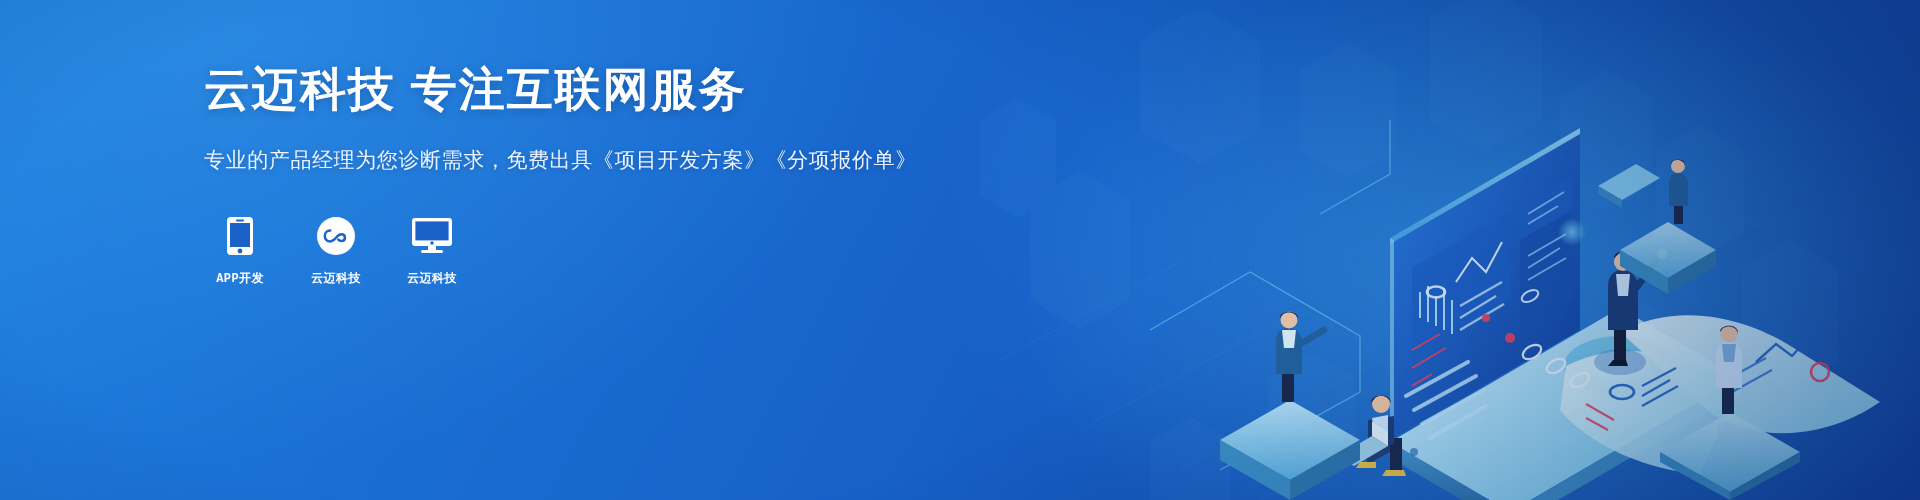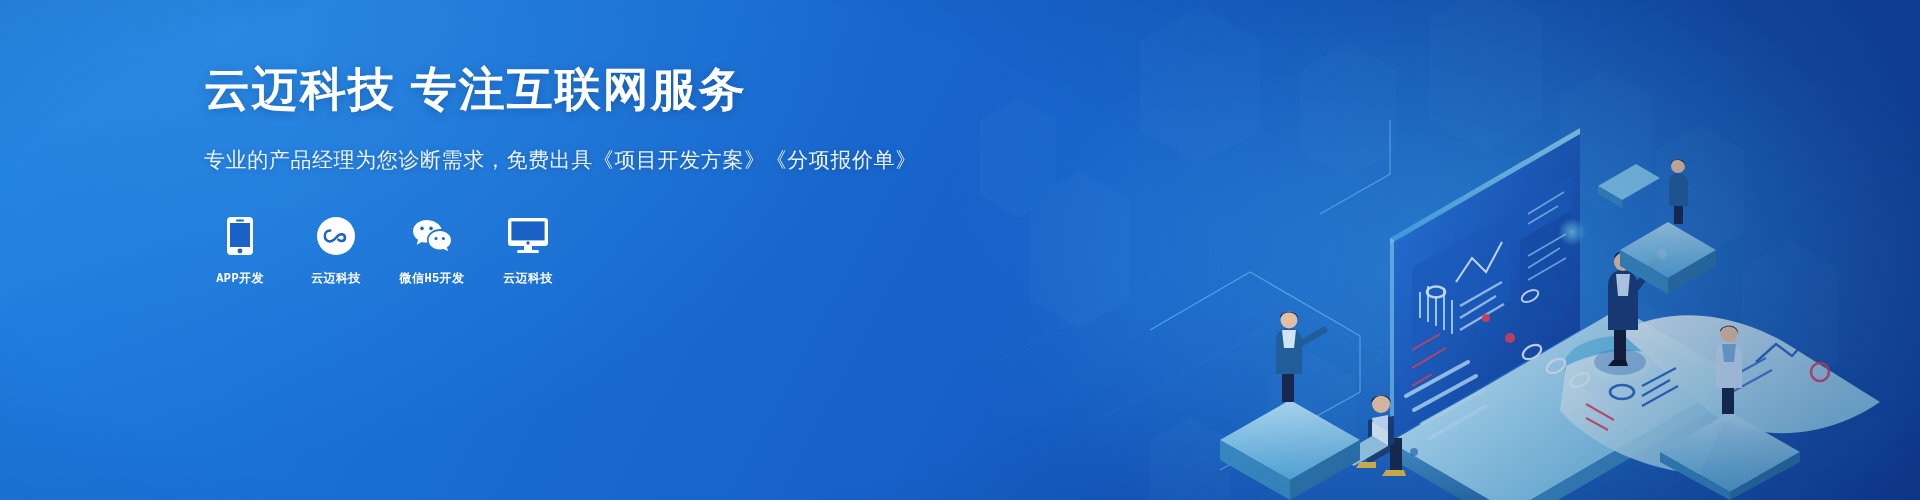--- a/index.html
+++ b/index.html
@@ -363,33 +363,20 @@
       <div class="service">
         <span class="ic">
           <svg width="38" height="38" viewBox="0 0 38 38">
             <circle cx="19" cy="19" r="19" fill="#fff"></circle>
             <path d="M13.2 13.6c-3.2 0-5.4 2.4-5.4 5.4s2.2 5.4 5.4 5.4c2.6 0 4.2-1.7 5.8-3.6 1.5-1.9 3-3.5 5.4-3.5 2.1 0 3.5 1.5 3.5 3.4s-1.4 3.4-3.5 3.4c-1.3 0-2.3-.5-3.1-1.4" fill="none" stroke="#1a62c8" stroke-width="2.5" stroke-linecap="round"></path>
           </svg>
         </span>
         <span class="lbl">云迈科技</span>
       </div>
 
-      <div class="service">
-        <span class="ic">
-          <svg width="40" height="34" viewBox="0 0 40 34">
-            <path d="M14.5 1C7 1 1 6 1 12.2c0 3.5 2 6.6 5.1 8.6L4.6 25.8l5.3-2.8c1.5.4 3 .6 4.6.6h.9c-.3-.9-.4-1.8-.4-2.8 0-6 5.9-10.8 13.2-10.8.5 0 1 0 1.4.1C28 5.2 21.9 1 14.5 1z" fill="#fff"></path>
-            <circle cx="10" cy="9.4" r="1.8" fill="#1a62c8"></circle>
-            <circle cx="19" cy="9.4" r="1.8" fill="#1a62c8"></circle>
-            <path d="M39 21.2c0-5.1-5-9.2-11.2-9.2s-11.2 4.1-11.2 9.2 5 9.2 11.2 9.2c1.3 0 2.6-.2 3.8-.5l4.5 2.4-1.2-4c2.5-1.7 4.1-4.3 4.1-7.1z" fill="#fff"></path>
-            <circle cx="24" cy="19.6" r="1.5" fill="#1a62c8"></circle>
-            <circle cx="31.4" cy="19.6" r="1.5" fill="#1a62c8"></circle>
-          </svg>
-        </span>
-        <span class="lbl">微信H5开发</span>
-      </div>
 
       <div class="service">
         <span class="ic">
           <svg width="40" height="36" viewBox="0 0 40 36">
             <rect x="0" y="0" width="40" height="28" rx="3" fill="#fff"></rect>
             <rect x="3.4" y="3.4" width="33.2" height="19" fill="#1a62c8"></rect>
             <circle cx="20" cy="25" r="1.7" fill="#1a62c8"></circle>
             <rect x="16" y="28" width="8" height="4" fill="#fff"></rect>
             <rect x="9" y="32" width="22" height="3" rx="1.5" fill="#fff"></rect>
           </svg>

